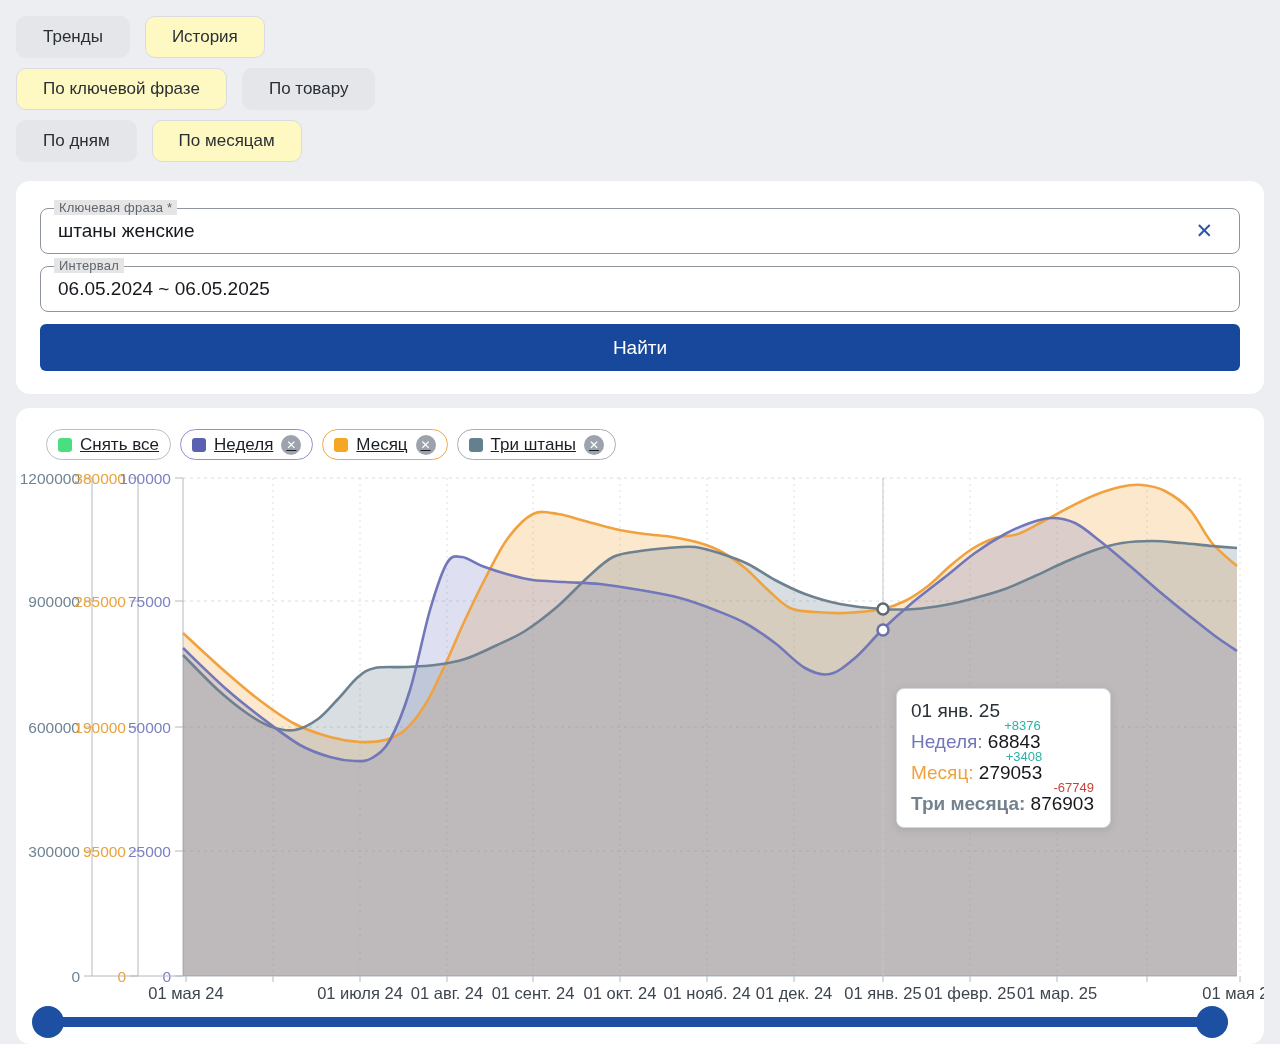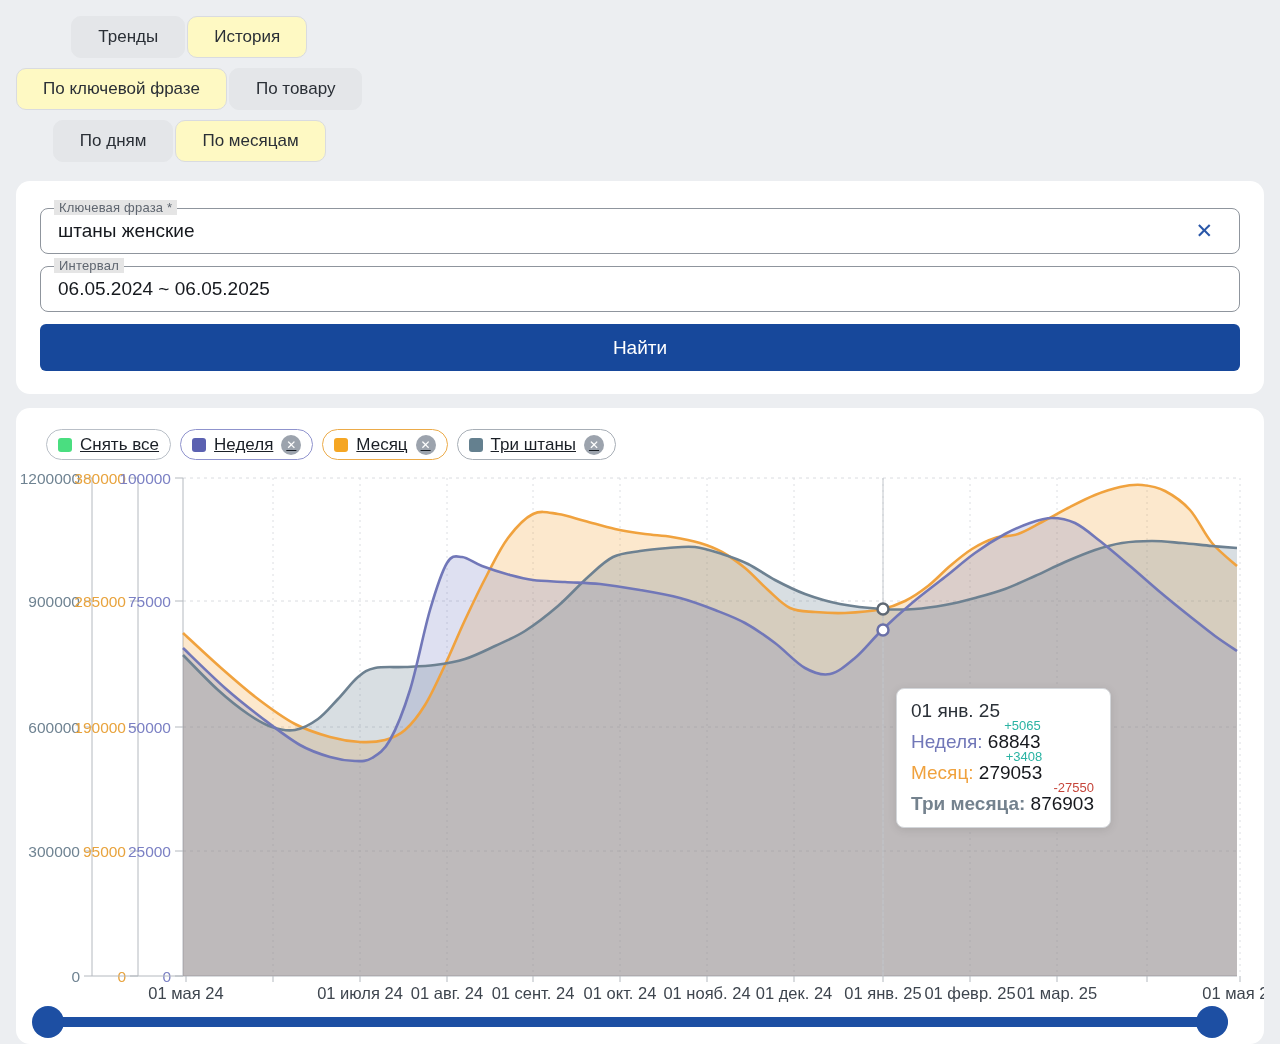--- a/index.html
+++ b/index.html
@@ -1,21 +1,21 @@
 <!DOCTYPE html>
 <html><head>
 <meta charset="utf-8">
 <style>
   * { margin:0; padding:0; box-sizing:border-box; }
   html,body { width:1280px; height:1044px; overflow:hidden; }
   body { background:#eceef1; font-family:"Liberation Sans","DejaVu Sans",sans-serif; color:#23272e; position:relative; }
 
   
   .filter-rows { position:absolute; left:16px; top:16px; }
-  .filter-row { display:flex; gap:2px; margin-bottom:10px;justify-content:center; }
+  .filter-row { display:flex; gap:15px; margin-bottom:10px; }
   .fbtn { height:42px; padding:0 26px; display:inline-flex; align-items:center; justify-content:center;
           font-size:17px; border-radius:10px; background:#fef9c3; border:1px solid #d9dbe0; color:#2a2f36;
           cursor:pointer; white-space:nowrap; }
   .fbtn.active { background:#e4e6e9; border-color:#e4e6e9; }
 
   
   .card { position:absolute; background:#fff; border-radius:14px; }
   #form-card { left:16px; top:181px; width:1248px; height:213px; padding:0 24px; }
   #chart-card { left:16px; top:408px; width:1248px; height:636px; overflow:hidden; }
 
@@ -191,23 +191,23 @@
       <path d="M183,633C189.2,638.7 207.5,656.0 220,667C232.5,678.0 245.5,689.5 258,699C270.5,708.5 283.0,717.7 295,724C307.0,730.3 319.2,734.0 330,737C340.8,740.0 350.8,741.5 360,742C369.2,742.5 377.5,742.0 385,740C392.5,738.0 398.3,735.8 405,730C411.7,724.2 418.3,715.8 425,705C431.7,694.2 438.3,679.2 445,665C451.7,650.8 458.0,635.0 465,620C472.0,605.0 479.8,588.7 487,575C494.2,561.3 500.3,548.2 508,538C515.7,527.8 524.7,518.0 533,514C541.3,510.0 549.3,512.8 558,514C566.7,515.2 575.5,518.5 585,521C594.5,523.5 605.0,526.8 615,529C625.0,531.2 635.5,532.7 645,534C654.5,535.3 662.8,535.5 672,537C681.2,538.5 691.7,540.5 700,543C708.3,545.5 714.5,547.8 722,552C729.5,556.2 737.3,561.7 745,568C752.7,574.3 760.5,583.3 768,590C775.5,596.7 782.2,604.3 790,608C797.8,611.7 805.8,611.2 815,612C824.2,612.8 833.8,613.5 845,613C856.2,612.5 872.0,611.0 882,609C892.0,607.0 897.3,604.8 905,601C912.7,597.2 920.5,591.8 928,586C935.5,580.2 942.7,572.2 950,566C957.3,559.8 964.5,553.7 972,549C979.5,544.3 987.3,540.5 995,538C1002.7,535.5 1010.2,536.7 1018,534C1025.8,531.3 1033.7,526.3 1042,522C1050.3,517.7 1059.2,512.5 1068,508C1076.8,503.5 1086.3,498.5 1095,495C1103.7,491.5 1112.2,488.7 1120,487C1127.8,485.3 1134.5,484.3 1142,485C1149.5,485.7 1157.0,486.8 1165,491C1173.0,495.2 1182.2,501.3 1190,510C1197.8,518.7 1204.2,533.7 1212,543C1219.8,552.3 1232.8,562.2 1237,566" fill="none" stroke="#f0a23e" stroke-width="2.6"></path>
       <path d="M183,655C188.8,660.8 207.2,680.2 218,690C228.8,699.8 239.0,707.8 248,714C257.0,720.2 264.2,724.3 272,727C279.8,729.7 287.3,731.3 295,730C302.7,728.7 310.8,724.2 318,719C325.2,713.8 331.3,706.0 338,699C344.7,692.0 351.8,682.2 358,677C364.2,671.8 367.2,669.7 375,668C382.8,666.3 395.0,667.5 405,667C415.0,666.5 425.0,666.3 435,665C445.0,663.7 455.0,662.2 465,659C475.0,655.8 485.0,650.7 495,646C505.0,641.3 514.5,637.7 525,631C535.5,624.3 547.5,615.0 558,606C568.5,597.0 578.8,585.2 588,577C597.2,568.8 604.3,561.3 613,557C621.7,552.7 630.8,552.5 640,551C649.2,549.5 658.8,548.7 668,548C677.2,547.3 686.0,546.0 695,547C704.0,548.0 713.2,551.2 722,554C730.8,556.8 739.2,559.7 748,564C756.8,568.3 765.5,575.0 775,580C784.5,585.0 794.2,590.0 805,594C815.8,598.0 827.2,601.5 840,604C852.8,606.5 869.5,608.2 882,609C894.5,609.8 904.5,609.7 915,609C925.5,608.3 935.0,606.8 945,605C955.0,603.2 965.0,600.7 975,598C985.0,595.3 995.0,592.7 1005,589C1015.0,585.3 1025.0,580.5 1035,576C1045.0,571.5 1055.0,566.3 1065,562C1075.0,557.7 1085.5,553.2 1095,550C1104.5,546.8 1112.5,544.5 1122,543C1131.5,541.5 1142.0,541.0 1152,541C1162.0,541.0 1172.0,542.2 1182,543C1192.0,543.8 1202.8,545.2 1212,546C1221.2,546.8 1232.8,547.7 1237,548" fill="none" stroke="#6d8191" stroke-width="2.6"></path>
       <path d="M183,648C190.0,654.7 211.8,676.3 225,688C238.2,699.7 249.5,708.5 262,718C274.5,727.5 288.7,738.5 300,745C311.3,751.5 320.8,754.3 330,757C339.2,759.7 348.0,760.8 355,761C362.0,761.2 366.2,761.5 372,758C377.8,754.5 383.7,751.3 390,740C396.3,728.7 403.3,711.7 410,690C416.7,668.3 423.8,631.2 430,610C436.2,588.8 441.7,571.8 447,563C452.3,554.2 456.2,556.5 462,557C467.8,557.5 474.0,563.0 482,566C490.0,569.0 501.5,572.7 510,575C518.5,577.3 523.8,578.8 533,580C542.2,581.2 553.8,581.3 565,582C576.2,582.7 587.5,582.7 600,584C612.5,585.3 626.7,587.7 640,590C653.3,592.3 667.5,594.7 680,598C692.5,601.3 704.2,605.8 715,610C725.8,614.2 735.0,617.5 745,623C755.0,628.5 765.0,635.5 775,643C785.0,650.5 795.8,662.8 805,668C814.2,673.2 821.7,675.7 830,674C838.3,672.3 846.3,665.3 855,658C863.7,650.7 872.5,639.2 882,630C891.5,620.8 901.5,611.8 912,603C922.5,594.2 934.5,585.3 945,577C955.5,568.7 965.0,560.2 975,553C985.0,545.8 995.8,539.0 1005,534C1014.2,529.0 1022.2,525.7 1030,523C1037.8,520.3 1044.5,518.0 1052,518C1059.5,518.0 1067.0,519.2 1075,523C1083.0,526.8 1090.8,533.8 1100,541C1109.2,548.2 1120.0,557.5 1130,566C1140.0,574.5 1149.7,583.3 1160,592C1170.3,600.7 1182.8,610.7 1192,618C1201.2,625.3 1207.5,630.5 1215,636C1222.5,641.5 1233.3,648.5 1237,651" fill="none" stroke="#7177b8" stroke-width="2.6"></path>
       <circle cx="883" cy="609" r="5.5" fill="#fff" stroke="#5f6974" stroke-width="2.5"></circle>
       <circle cx="883" cy="630" r="5.5" fill="#fff" stroke="#6a70a8" stroke-width="2.5"></circle>
     </svg>
 
   <div id="tooltip">
     <div class="t-title">01 янв. 25</div>
     <div id="tooltip-rows">
-        <div class="t-row"><span style="color: rgb(113, 119, 184);">Неделя: </span><span class="t-val">68843<span class="t-delta" style="color: rgb(42, 179, 163);">+5065</span></span></div>
+        <div class="t-row"><span style="color: rgb(113, 119, 184);">Неделя: </span><span class="t-val">68843<span class="t-delta" style="color: rgb(42, 179, 163);">+8376</span></span></div>
         <div class="t-row"><span style="color: rgb(240, 162, 62);">Месяц: </span><span class="t-val">279053<span class="t-delta" style="color: rgb(42, 179, 163);">+3408</span></span></div>
-        <div class="t-row"><span style="color: rgb(116, 130, 142); font-weight: bold;">Три месяца: </span><span class="t-val">876903<span class="t-delta" style="color: rgb(198, 69, 58);">-27550</span></span></div>
+        <div class="t-row"><span style="color: rgb(116, 130, 142); font-weight: bold;">Три месяца: </span><span class="t-val">876903<span class="t-delta" style="color: rgb(198, 69, 58);">-67749</span></span></div>
       </div>
   </div>
 
   <div id="slider">
     <div class="track" style="background: rgb(29, 79, 163);"></div>
   <div class="handle" style="left: 16px; background: rgb(29, 79, 163);"></div>
       <div class="handle" style="left: 1180px; background: rgb(29, 79, 163);"></div>
     </div>
 </div>
 

